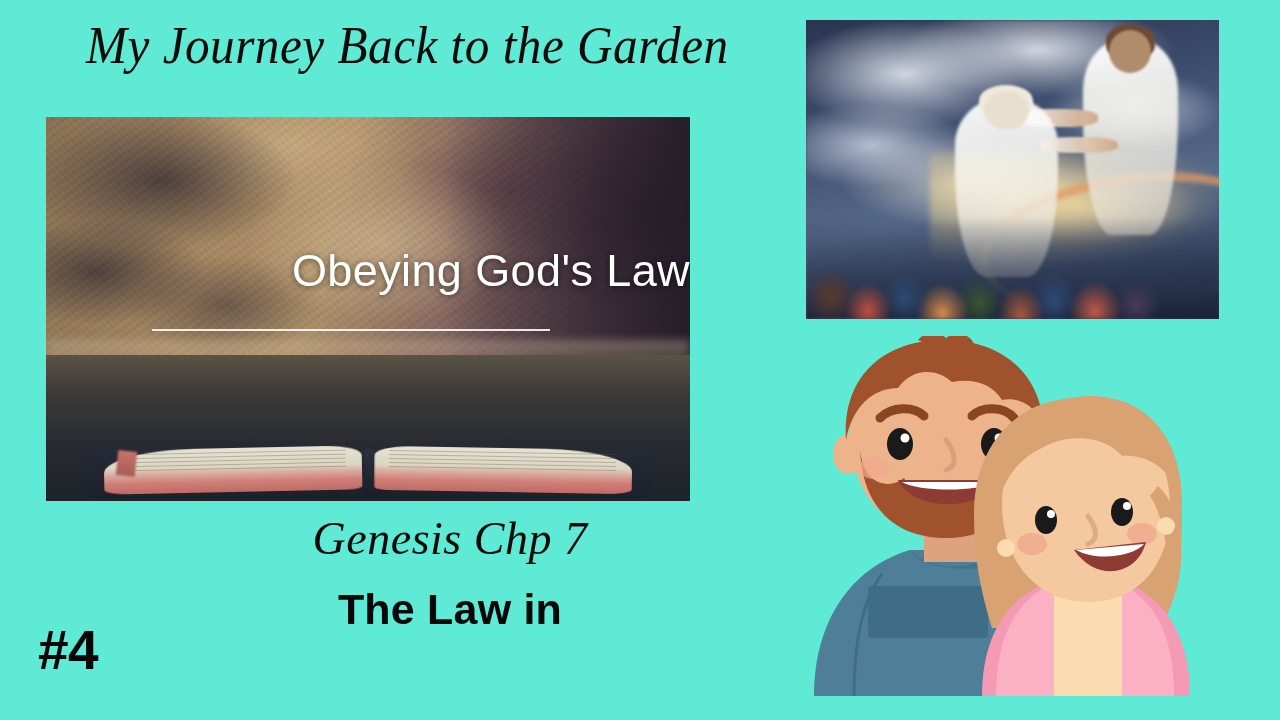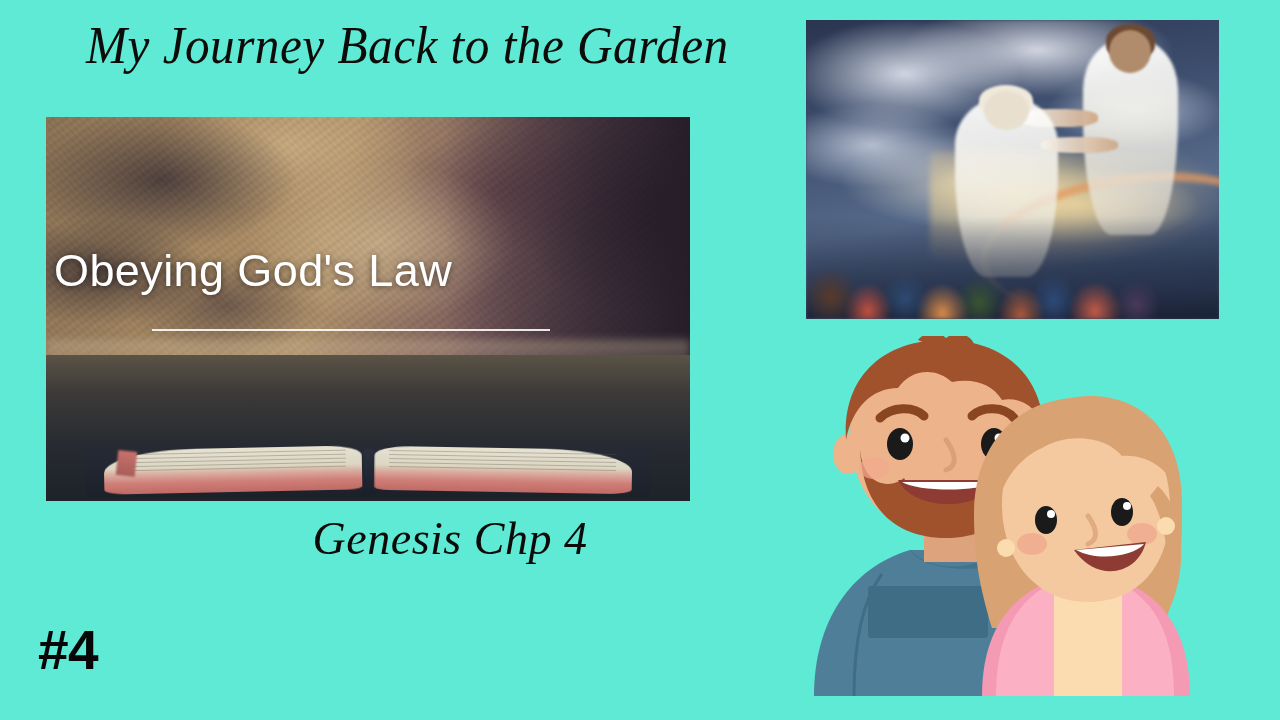--- a/index.html
+++ b/index.html
@@ -70,24 +70,24 @@
   }
   .wall-dark-right {
     position: absolute;
     right: 0; top: 0;
     width: 38%;
     height: 100%;
     background: linear-gradient(90deg, rgba(42,32,44,0) 0%, rgba(42,32,44,0.62) 55%, rgba(34,26,38,0.9) 100%);
   }
   .photo-caption {
     position: absolute;
-    left: 8px;
+    left: 16px;
     right: 0;
     top: 128px;
-    text-align: left;
+    text-align: right;
     color: #ffffff;
     font-family: "Liberation Sans", sans-serif;
     font-weight: 300;
     font-size: 45px;
     line-height: 52px;
     letter-spacing: 0.4px;
     text-shadow: 0 1px 6px rgba(0,0,0,0.55);
   }
   .caption-rule {
     position: absolute;
@@ -374,22 +374,23 @@
     <div class="figure-bride">
       <div class="robe"></div>
       <div class="head-hair" style="background:#efe9dc;"></div>
       <div class="head" style="background:#e8dfcf;"></div>
       <div class="arm" style="right:-58%; top:22%; width:74%;"></div>
     </div>
 
     <div class="crowd"></div>
   </div>
 
-  <div id="scripture-ref">Genesis Chp 4</div>
+  <div id="scripture-ref">Genesis Chp 7</div>
   <div id="subtitle">
+    <div>The Law in</div>
   </div>
   <div id="episode-number">#4</div>
 
   <div id="couple-illustration">
     <svg viewBox="0 0 390 360" xmlns="http://www.w3.org/2000/svg">
 
       <g>
 
         <path d="M8 360 C8 286 44 232 104 214 L214 214 C262 236 286 288 286 360 Z" fill="#4f7f98"></path>
         <path d="M48 360 C48 300 58 262 76 238" stroke="#3f6d85" stroke-width="3" fill="none"></path>

